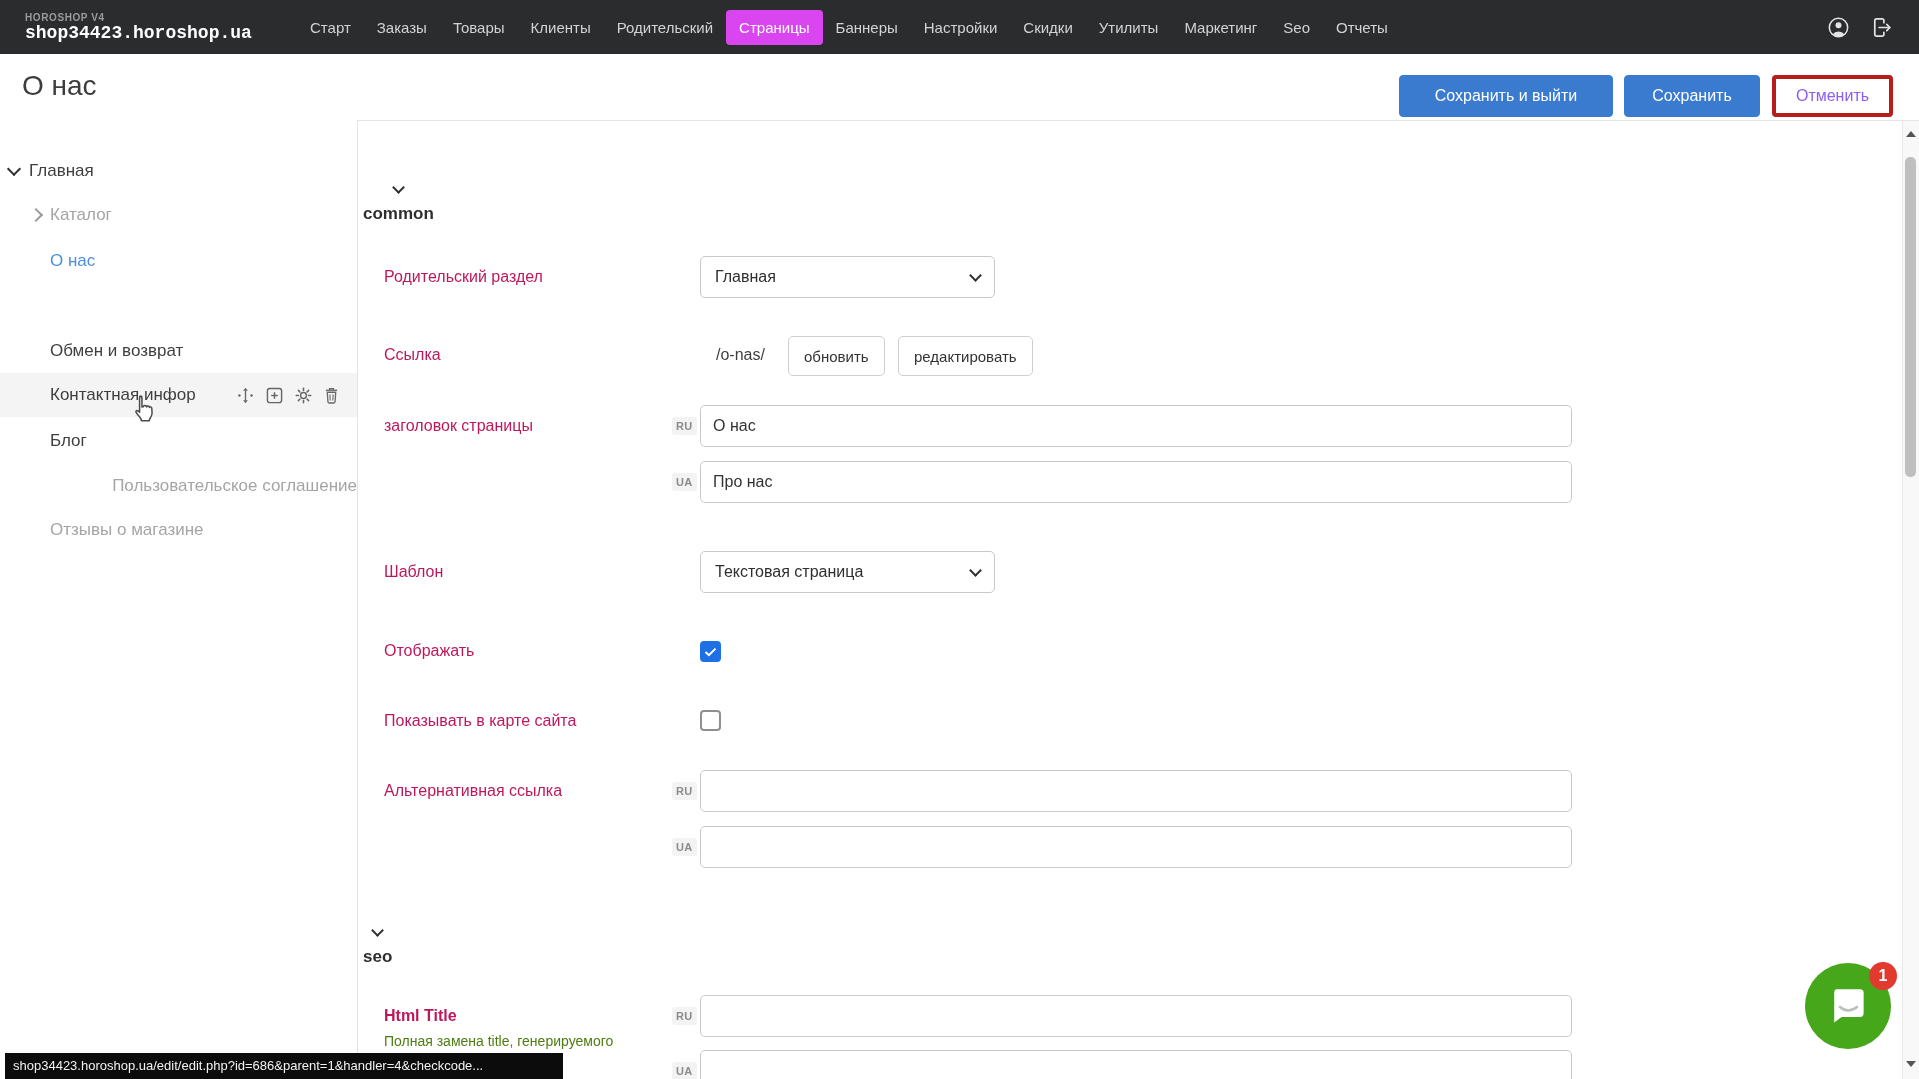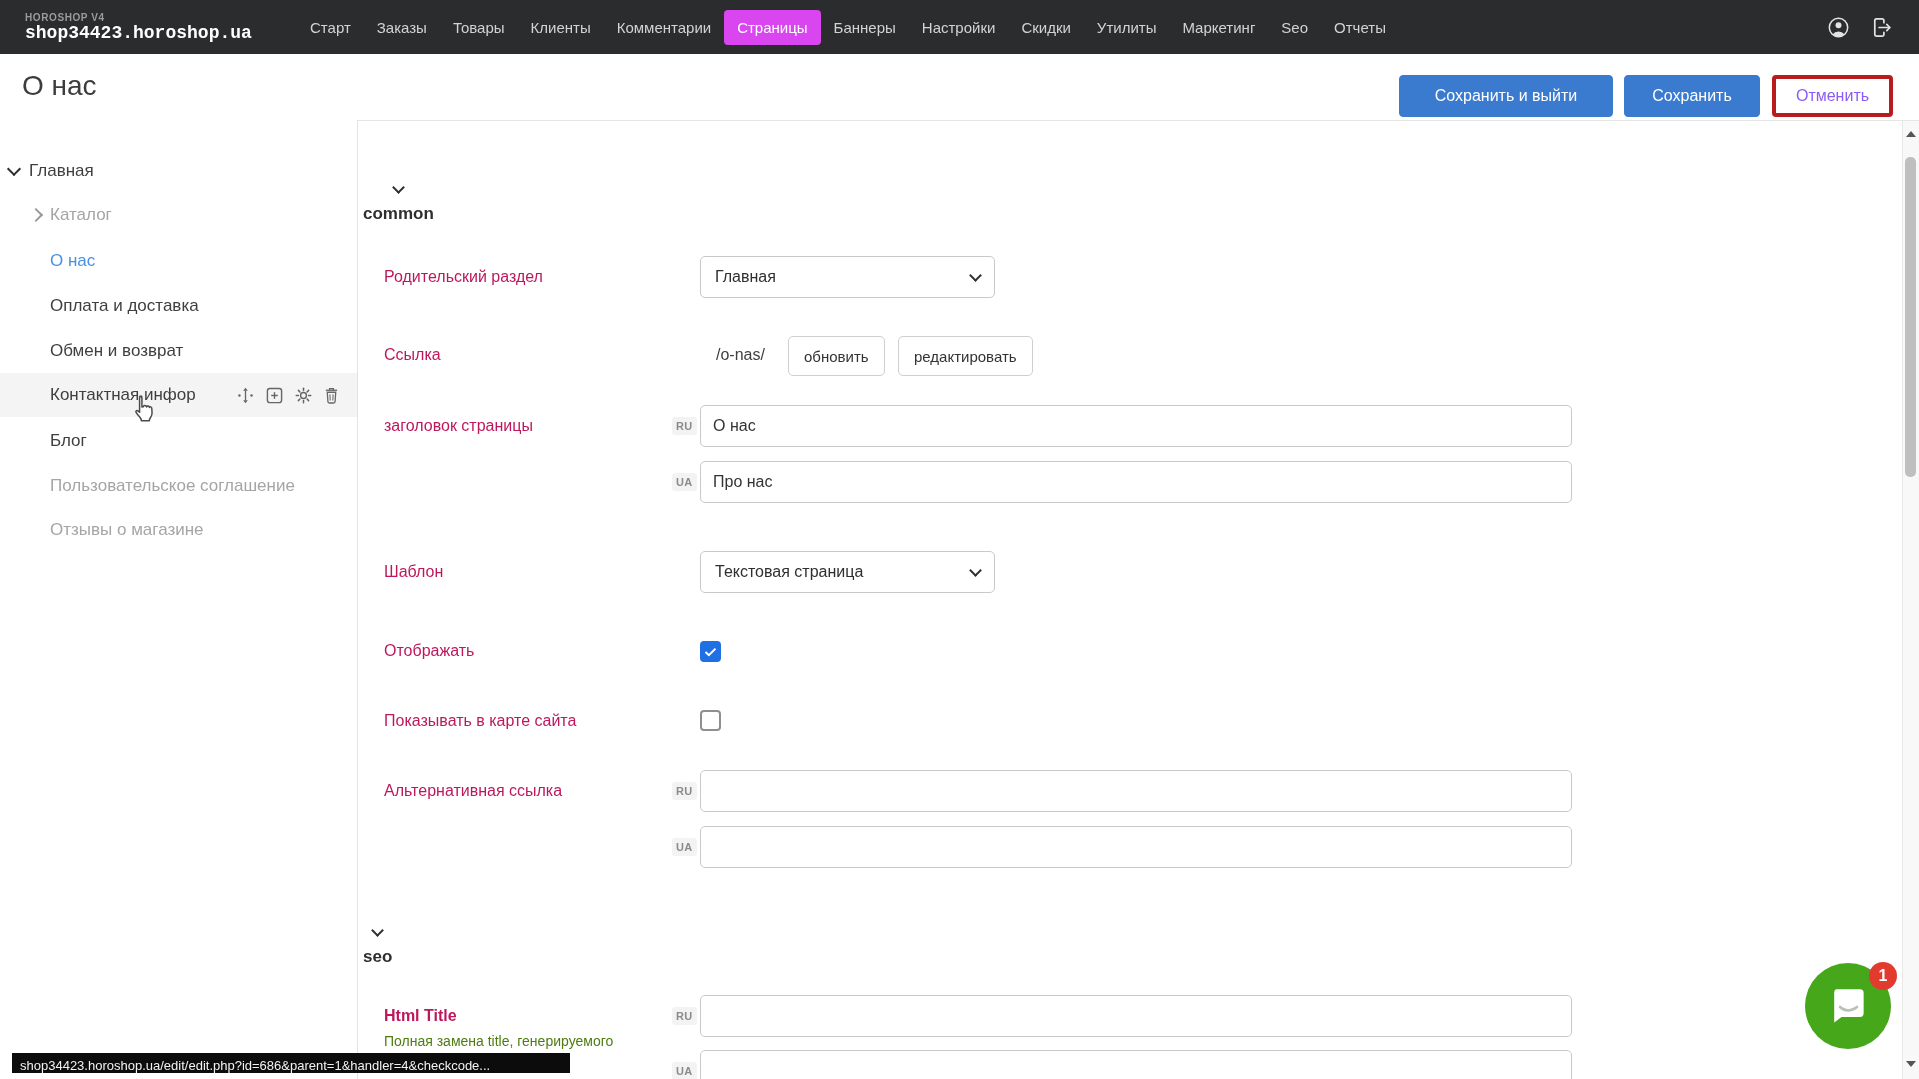--- a/index.html
+++ b/index.html
@@ -61,21 +61,21 @@
   .btn-sm{position:absolute;height:38px;border:1px solid #cfcfcf;border-radius:5px;background:#fff;
           font-size:15px;color:#333;display:inline-flex;align-items:center;padding:0 15px;cursor:pointer;}
   .linktext{position:absolute;font-size:16px;color:#3f3f3f;line-height:20px;}
   .cb{position:absolute;width:21px;height:21px;border-radius:4px;box-sizing:border-box;
       border:2px solid #8f8f8f;background:#fff;display:flex;align-items:center;justify-content:center;cursor:pointer;}
   .cb svg{display:none;}
   .cb.checked{background:#1f6fe5;border-color:#1f6fe5;}
   .cb.checked svg{display:block;}
 
   
-  .statusbar{position:absolute;left:12px;top:1053px;width:558px;height:20px;background:#0c0c0c;
+  .statusbar{position:absolute;left:5px;top:1053px;width:558px;height:26px;background:#0c0c0c;
              color:#f2f2f2;font-size:13px;line-height:26px;padding-left:8px;box-sizing:border-box;
              white-space:nowrap;overflow:hidden;}
 
   
   .chat-btn{position:absolute;left:1805px;top:963px;width:86px;height:86px;border-radius:50%;
             background:#47a71b;cursor:pointer;display:flex;align-items:center;justify-content:center;}
   .chat-badge{position:absolute;left:1869px;top:962px;width:28px;height:28px;border-radius:50%;
               background:#e23a2e;color:#fff;font-size:16px;font-weight:bold;
               display:flex;align-items:center;justify-content:center;}
 
@@ -98,21 +98,21 @@
   <div class="topnav">
     <div class="brand">
       <div class="brand-small">HOROSHOP V4</div>
       <div class="brand-main">shop34423.horoshop.ua</div>
     </div>
     <div class="menu">
       <div class="menu-item">Старт</div>
       <div class="menu-item">Заказы</div>
       <div class="menu-item">Товары</div>
       <div class="menu-item">Клиенты</div>
-      <div class="menu-item">Комментарии</div>
+      <div class="menu-item">Родительский</div>
       <div class="menu-item active">Страницы</div>
       <div class="menu-item">Баннеры</div>
       <div class="menu-item">Настройки</div>
       <div class="menu-item">Скидки</div>
       <div class="menu-item">Утилиты</div>
       <div class="menu-item">Маркетинг</div>
       <div class="menu-item">Seo</div>
       <div class="menu-item">Отчеты</div>
     </div>
     <div class="nav-icons">
@@ -145,23 +145,20 @@
       <span class="chev down" style="position:absolute;left:9px;"></span>
       <span class="tree-label">Главная</span>
     </div>
     <div class="tree-row muted" style="top:73px;padding-left:50px;">
       <span class="chev right" style="position:absolute;left:33px;"></span>
       <span class="tree-label">Каталог</span>
     </div>
     <div class="tree-row selected" style="top:119px;padding-left:50px;">
       <span class="tree-label">О нас</span>
     </div>
-    <div class="tree-row" style="top:164px;padding-left:50px;">
-      <span class="tree-label">Оплата и доставка</span>
-    </div>
     <div class="tree-row" style="top:209px;padding-left:50px;">
       <span class="tree-label">Обмен и возврат</span>
     </div>
     <div class="tree-row hovered" style="top:253px;padding-left:50px;">
       <span class="tree-label">Контактная инфор</span>
       <span class="row-icons">
         <span>
           <svg width="17" height="17" viewBox="0 0 18 18">
             <line x1="9" y1="3.6" x2="9" y2="14.4" stroke="#666" stroke-width="1.4"></line>
             <polygon points="9,0.8 11.5,3.9 6.5,3.9" fill="#666"></polygon>
@@ -199,21 +196,21 @@
             <path d="M6 3.2V1.6h4v1.6" fill="none" stroke="#666" stroke-width="1.4"></path>
             <line x1="6.3" y1="7.8" x2="6.6" y2="14.4" stroke="#666" stroke-width="1.1"></line>
             <line x1="9.7" y1="7.8" x2="9.4" y2="14.4" stroke="#666" stroke-width="1.1"></line>
           </svg>
         </span>
       </span>
     </div>
     <div class="tree-row" style="top:299px;padding-left:50px;">
       <span class="tree-label">Блог</span>
     </div>
-    <div class="tree-row muted" style="top:344px;padding-left:50px;">
+    <div class="tree-row muted" style="top:344px;padding-left:50px;justify-content:flex-end;">
       <span class="tree-label">Пользовательское соглашение</span>
     </div>
     <div class="tree-row muted" style="top:388px;padding-left:50px;">
       <span class="tree-label">Отзывы о магазине</span>
     </div>
   </div>
 
   <span class="cursor-hand">
     <svg width="28" height="32" viewBox="0 0 26 30">
       <path d="M10 3c1.1 0 2 .9 2 2v8.2l1.2-.2c.3-1.8 2.9-1.7 3.1.1.4-1.3 2.5-1.1 2.7.4.4-.9 2.1-.6 2.2.7l.3 4.2c.1 1.9-.4 3.2-1.4 4.5-.8 1-1.2 2-1.2 3.1h-7.4c0-1.3-.6-2.4-1.6-3.5-1-1.1-2.5-2.8-3.4-4.3-.6-1 .4-2 1.4-1.6.7.3 1.4.9 1.9 1.5V5c0-1.1.9-2 2-2z" fill="#fff" stroke="#4a4a4a" stroke-width="1.4" stroke-linejoin="round"></path>

